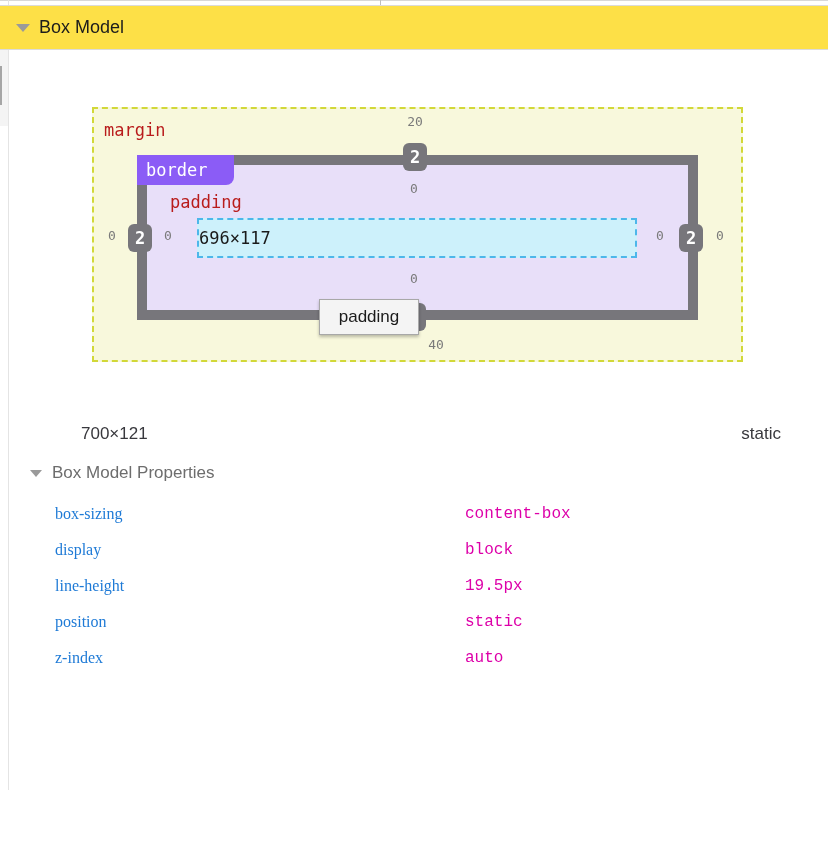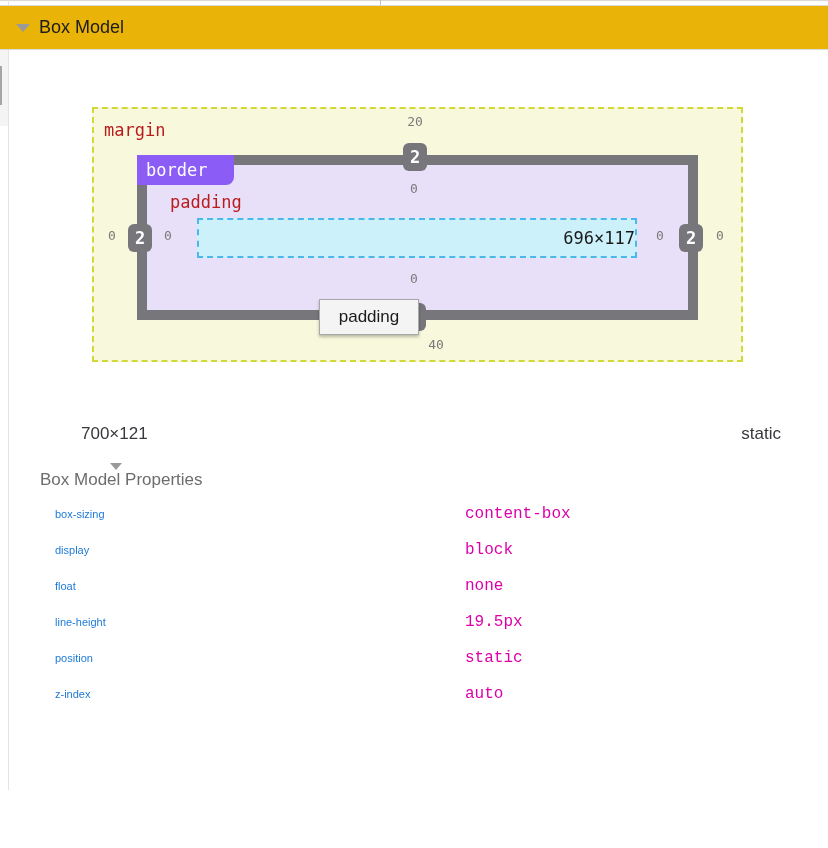--- a/index.html
+++ b/index.html
@@ -8,66 +8,66 @@
     background:#ffffff;font-family:"Liberation Sans",sans-serif;
   }
   
   .top-hairline{position:absolute;left:0;top:0;width:828px;height:1px;background:#d8d8d8;}
   .top-tick{position:absolute;left:380px;top:0;width:1px;height:6px;background:#bfbfbf;}
   .left-divider{position:absolute;left:8px;top:0;width:1px;height:790px;background:#e4e4e4;}
   .left-sliver{position:absolute;left:0;top:50px;width:8px;height:76px;background:#f4f4f4;}
   .left-scrollmark{position:absolute;left:0;top:66px;width:2px;height:39px;background:#a6a6a6;}
   
   .panel-header{
-    position:absolute;left:0;top:5px;width:828px;height:45px;background:#eab308;
+    position:absolute;left:0;top:5px;width:828px;height:45px;background:#fde047;
     border-top:1px solid #dbdbdb;border-bottom:1px solid #dbdbdb;box-sizing:border-box;
     display:flex;align-items:center;
   }
   .tri-down{width:0;height:0;border-left:7px solid transparent;border-right:7px solid transparent;
     border-top:8px solid #9a9a9a;margin-left:16px;}
   .panel-title{margin-left:9px;font-size:18px;color:#1c1c1c;}
   
   .mono{font-family:"DejaVu Sans Mono",monospace;}
   .margin-box{position:absolute;left:92px;top:107px;width:651px;height:255px;box-sizing:border-box;
     background:#f8f8dc;border:2px dashed #d2d838;}
   .region-label{position:absolute;font-family:"DejaVu Sans Mono",monospace;font-size:17px;color:#b91c1c;}
   .margin-label{left:104px;top:120px;}
   .border-box{position:absolute;left:137px;top:155px;width:561px;height:165px;box-sizing:border-box;
     background:#e8dff9;border:10px solid #77767b;}
   .border-tab{position:absolute;left:137px;top:155px;width:97px;height:30px;background:#8b5cf6;
     border-bottom-right-radius:8px;color:#ffffff;font-family:"DejaVu Sans Mono",monospace;
     font-size:17px;line-height:30px;padding-left:9px;box-sizing:border-box;}
   .padding-label{left:170px;top:192px;}
   .content-box{position:absolute;left:197px;top:218px;width:440px;height:40px;box-sizing:border-box;
-    background:#cdf1fb;border:2px dashed #4db7ea;display:flex;align-items:center;justify-content:flex-end;
+    background:#cdf1fb;border:2px dashed #4db7ea;display:flex;align-items:center;justify-content:flex-start;
     font-family:"DejaVu Sans Mono",monospace;font-size:17px;color:#1a1a1a;}
   .dim-num{position:absolute;font-family:"DejaVu Sans Mono",monospace;font-size:13px;color:#7a7a7a;
     transform:translateX(-50%);white-space:nowrap;}
   .badge{position:absolute;width:24px;height:28px;background:#77767b;border-radius:6px;
     color:#ffffff;font-family:"DejaVu Sans Mono",monospace;font-size:17px;font-weight:bold;
     display:flex;align-items:center;justify-content:center;}
   .badge-top{left:403px;top:143px;}
   .badge-left{left:128px;top:224px;}
   .badge-right{left:679px;top:224px;}
   .badge-bottom{left:402px;top:303px;z-index:1;}
   .hover-tooltip{position:absolute;left:319px;top:299px;width:100px;height:36px;z-index:2;
     background:#f4f4f4;border:1px solid #a8a8a8;box-sizing:border-box;
     box-shadow:0 2px 3px rgba(0,0,0,0.25);display:flex;align-items:center;justify-content:center;
     font-size:17px;color:#1b1b1b;}
   
   .el-dimensions{position:absolute;left:55px;top:424px;font-size:17px;color:#38383d;margin-left:26px;}
   .el-position{position:absolute;right:47px;top:424px;font-size:17px;color:#38383d;}
   
-  .props-header{position:absolute;left:30px;top:463px;display:flex;align-items:center;flex-direction:column;}
+  .props-header{position:absolute;left:30px;top:463px;display:flex;align-items:center;}
   .tri-down-sm{width:0;height:0;border-left:6px solid transparent;border-right:6px solid transparent;
     border-top:7px solid #9a9a9a;}
   .props-title{margin-left:10px;font-size:17px;color:#6d6d6d;}
   .props-list{position:absolute;left:0;top:496px;width:828px;}
   .prop-row{position:relative;height:36px;display:flex;align-items:center;}
-  .prop-name{position:absolute;left:55px;font-family:Liberation Sans, sans-serif;font-size:11px;color:#1e7ad6;}
+  .prop-name{position:absolute;left:55px;font-family:Liberation Serif, serif;font-size:16px;color:#1e7ad6;}
   .prop-value{position:absolute;left:465px;font-family:Liberation Mono, monospace;font-size:16px;color:#dd00a9;}
 </style>
 </head>
 <body>
 
 <div id="stage">
 
   <div class="top-hairline"></div>
   <div class="top-tick"></div>
   <div class="left-divider"></div>
@@ -119,24 +119,20 @@
   <div class="props-list">
     <div class="prop-row">
       <span class="prop-name">box-sizing</span>
       <span class="prop-value">content-box</span>
     </div>
     <div class="prop-row">
       <span class="prop-name">display</span>
       <span class="prop-value">block</span>
     </div>
     <div class="prop-row">
-      <span class="prop-name">float</span>
-      <span class="prop-value">none</span>
-    </div>
-    <div class="prop-row">
       <span class="prop-name">line-height</span>
       <span class="prop-value">19.5px</span>
     </div>
     <div class="prop-row">
       <span class="prop-name">position</span>
       <span class="prop-value">static</span>
     </div>
     <div class="prop-row">
       <span class="prop-name">z-index</span>
       <span class="prop-value">auto</span>

